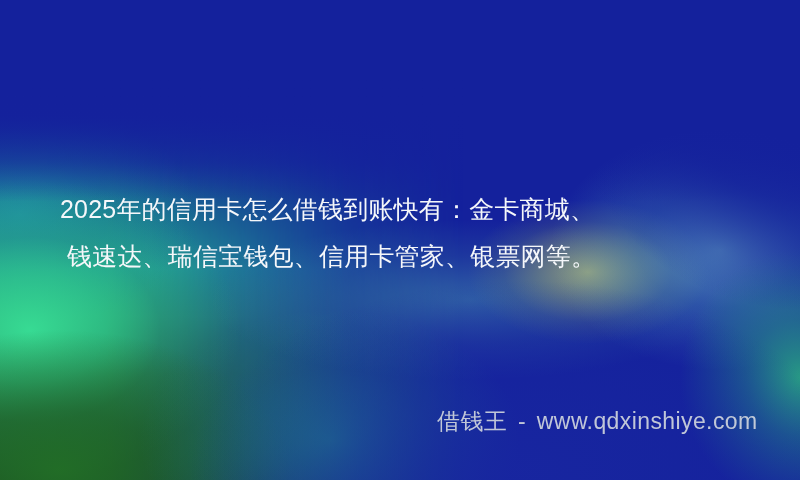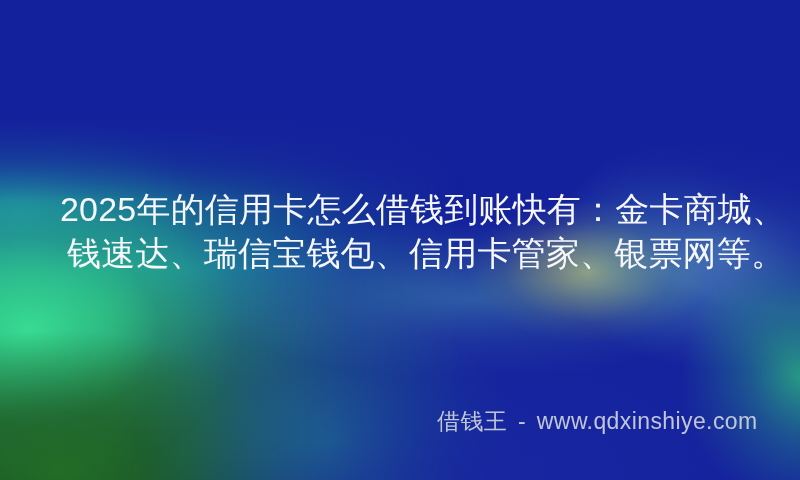--- a/index.html
+++ b/index.html
@@ -109,29 +109,28 @@
 
   
   #headline {
     position: absolute;
     left: 60px;
     top: 186px;
     width: 690px;
   }
   .headline-line {
     color: #f5f7fa;
-    font-size: 34px;
+    font-size: 25px;
     line-height: 47px;
     letter-spacing: 0.2px;
     white-space: nowrap;
     font-weight: 400;
   }
   .headline-line.indent {
     padding-left: 7px;
-    font-family: Liberation Mono, monospace;
   }
 
   
   #watermark {
     position: absolute;
     left: 437px;
     top: 408px;
     color: #cfd4dd;
     font-size: 23px;
     line-height: 26px;

